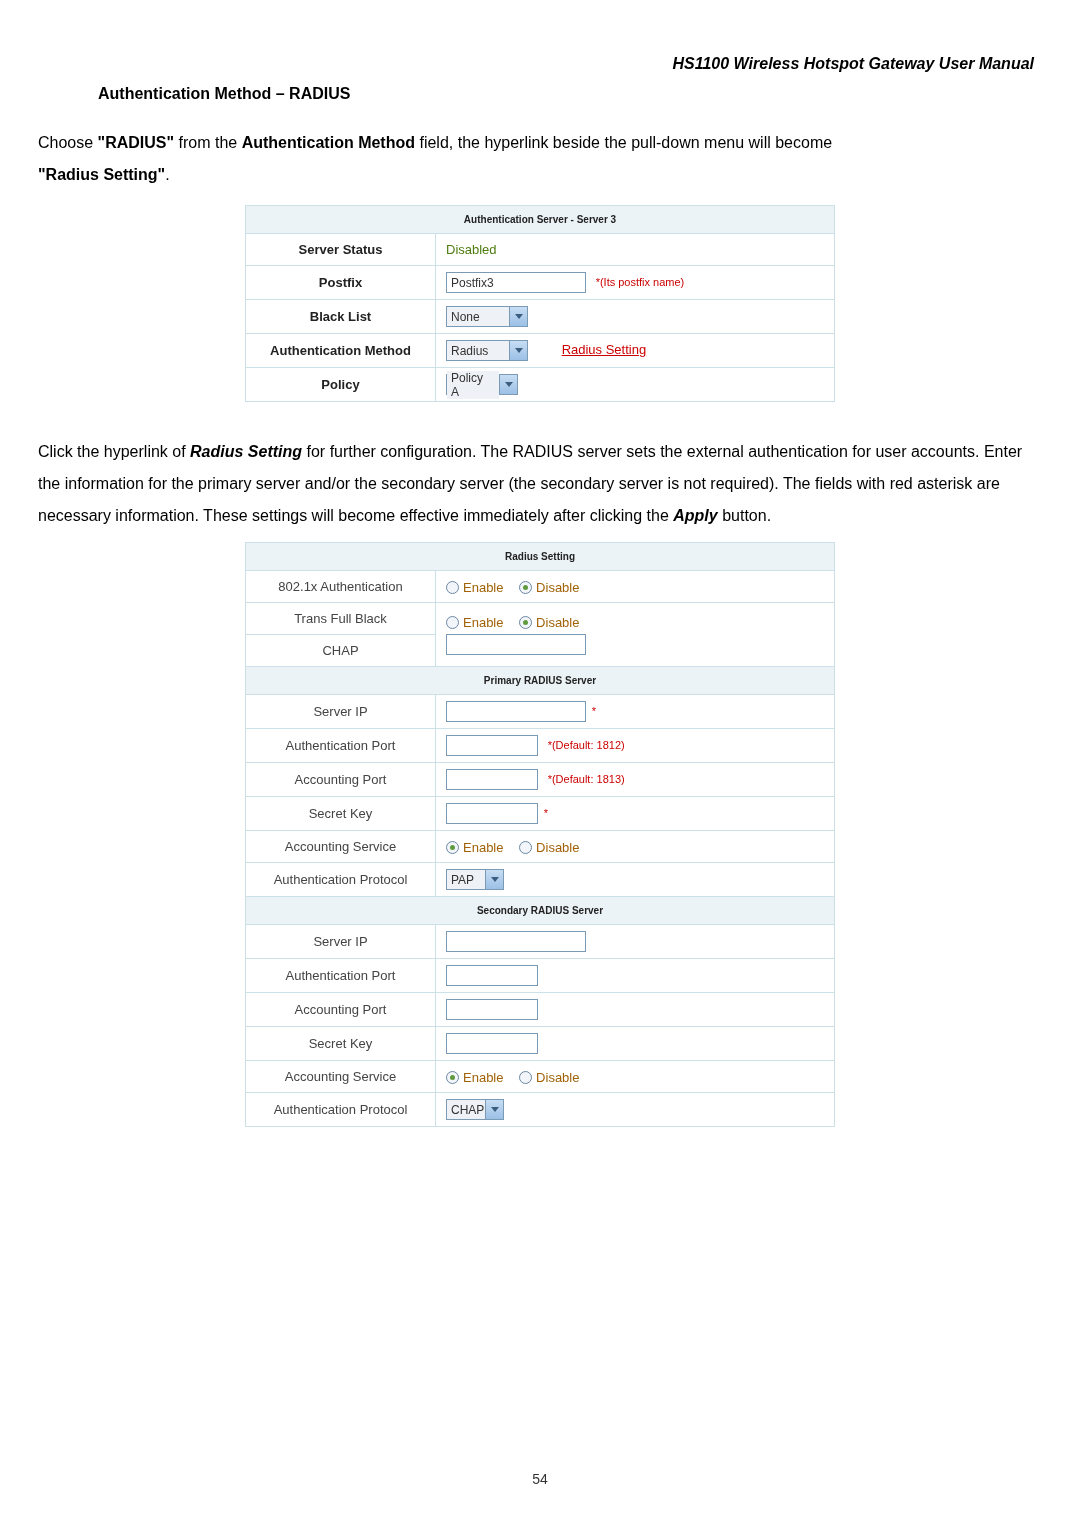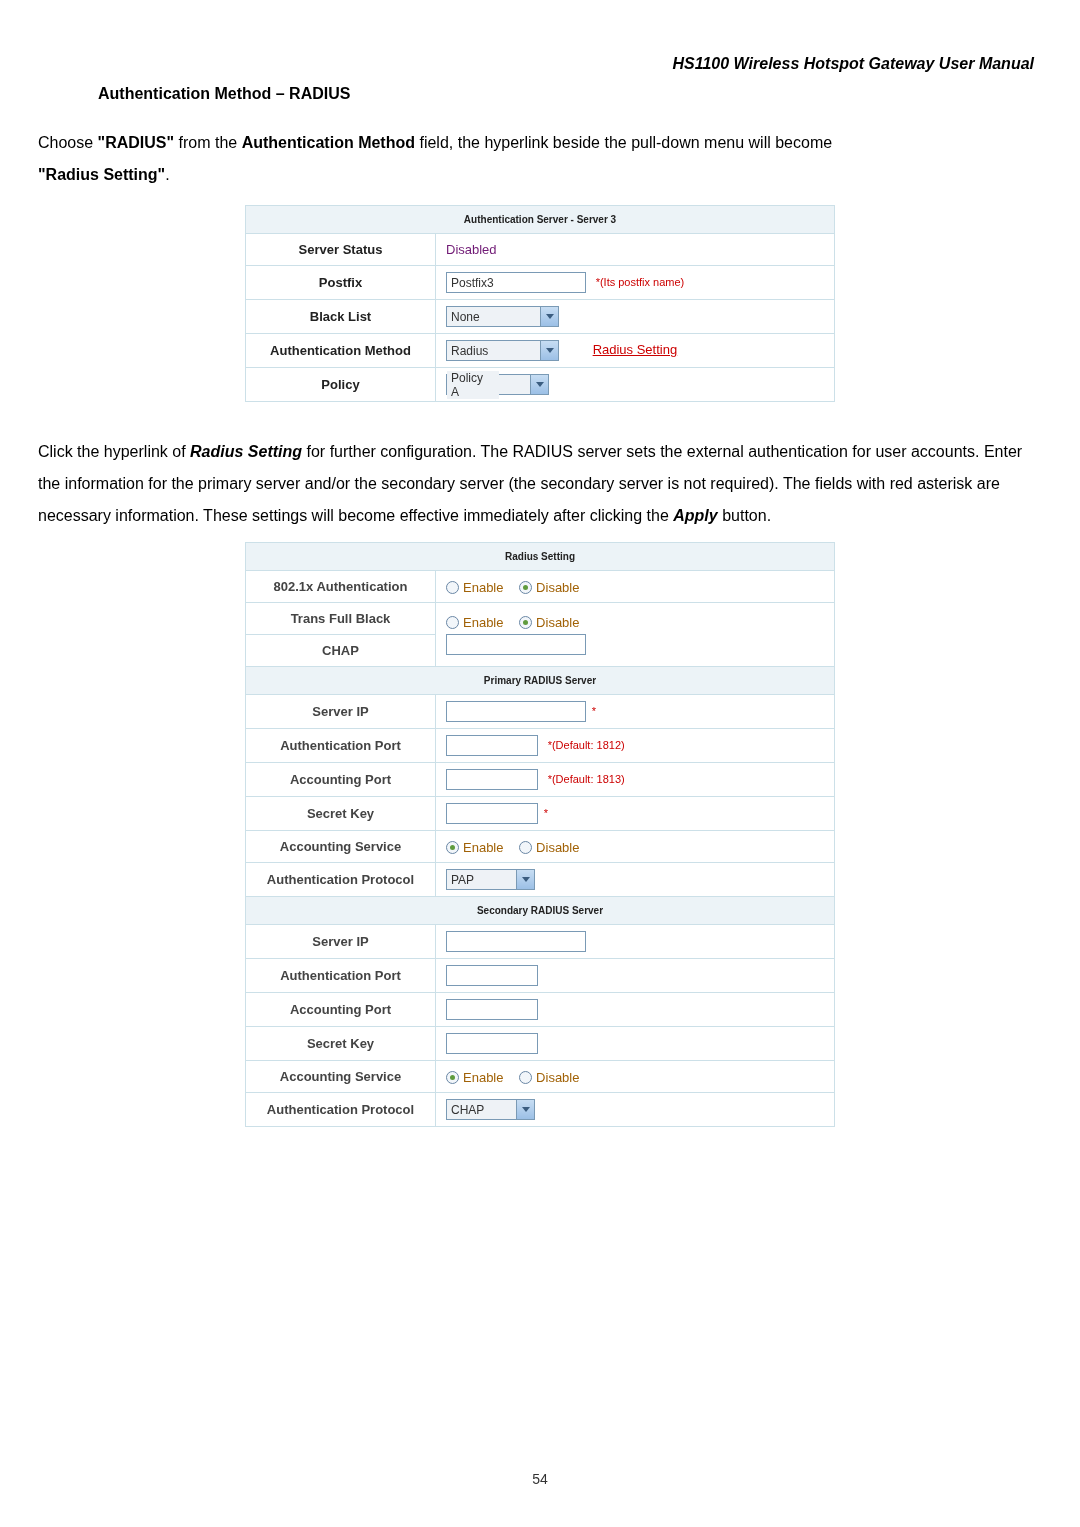--- a/index.html
+++ b/index.html
@@ -64,21 +64,21 @@
       vertical-align: middle;
       height: 32px;
     }
     table.cfg td.label-cell {
       text-align: center;
       width: 190px;
       font-weight: bold;
       color: #222;
     }
     table.cfg td.label-cell.normalw {
-      font-weight: bold;
+      font-weight: normal;
       color: #444;
     }
     table.cfg td.value-cell {
       text-align: left;
       padding-left: 10px;
     }
     .inputbox {
       display: inline-block;
       border: 1px solid #7a9ab5;
       background: #fff;
@@ -91,21 +91,20 @@
     }
     .selectbox {
       display: inline-flex;
       align-items: center;
       border: 1px solid #7a9ab5;
       background: #eef2f6;
       height: 21px;
       font-size: 12px;
       color: #333;
       vertical-align: middle;
-      gap: 31px;
     }
     .selectbox .select-text {
       padding: 0 6px 0 4px;
       background: #eef2f6;
     }
     .selectbox .select-btn {
       width: 18px;
       height: 100%;
       background: linear-gradient(#c7ddf3, #9cc0e6);
       display: flex;
@@ -177,21 +176,21 @@
 </p>
 
 <div class="table-container">
   <table class="cfg" style="width: 590px;">
     <tbody>
         <tr>
       <th class="header-row" colspan="2">Authentication Server - Server 3</th>
     </tr>
     <tr>
       <td class="label-cell">Server Status</td>
-      <td class="value-cell" style="color:#701a75;">Disabled</td>
+      <td class="value-cell" style="color:#4d7c0f;">Disabled</td>
     </tr>
     <tr>
       <td class="label-cell">Postfix</td>
       <td class="value-cell">
         <span class="inputbox" style="width:140px;">Postfix3</span>
         <span class="hint-red">*(Its postfix name)</span>
       </td>
     </tr>
     <tr>
       <td class="label-cell">Black List</td>

